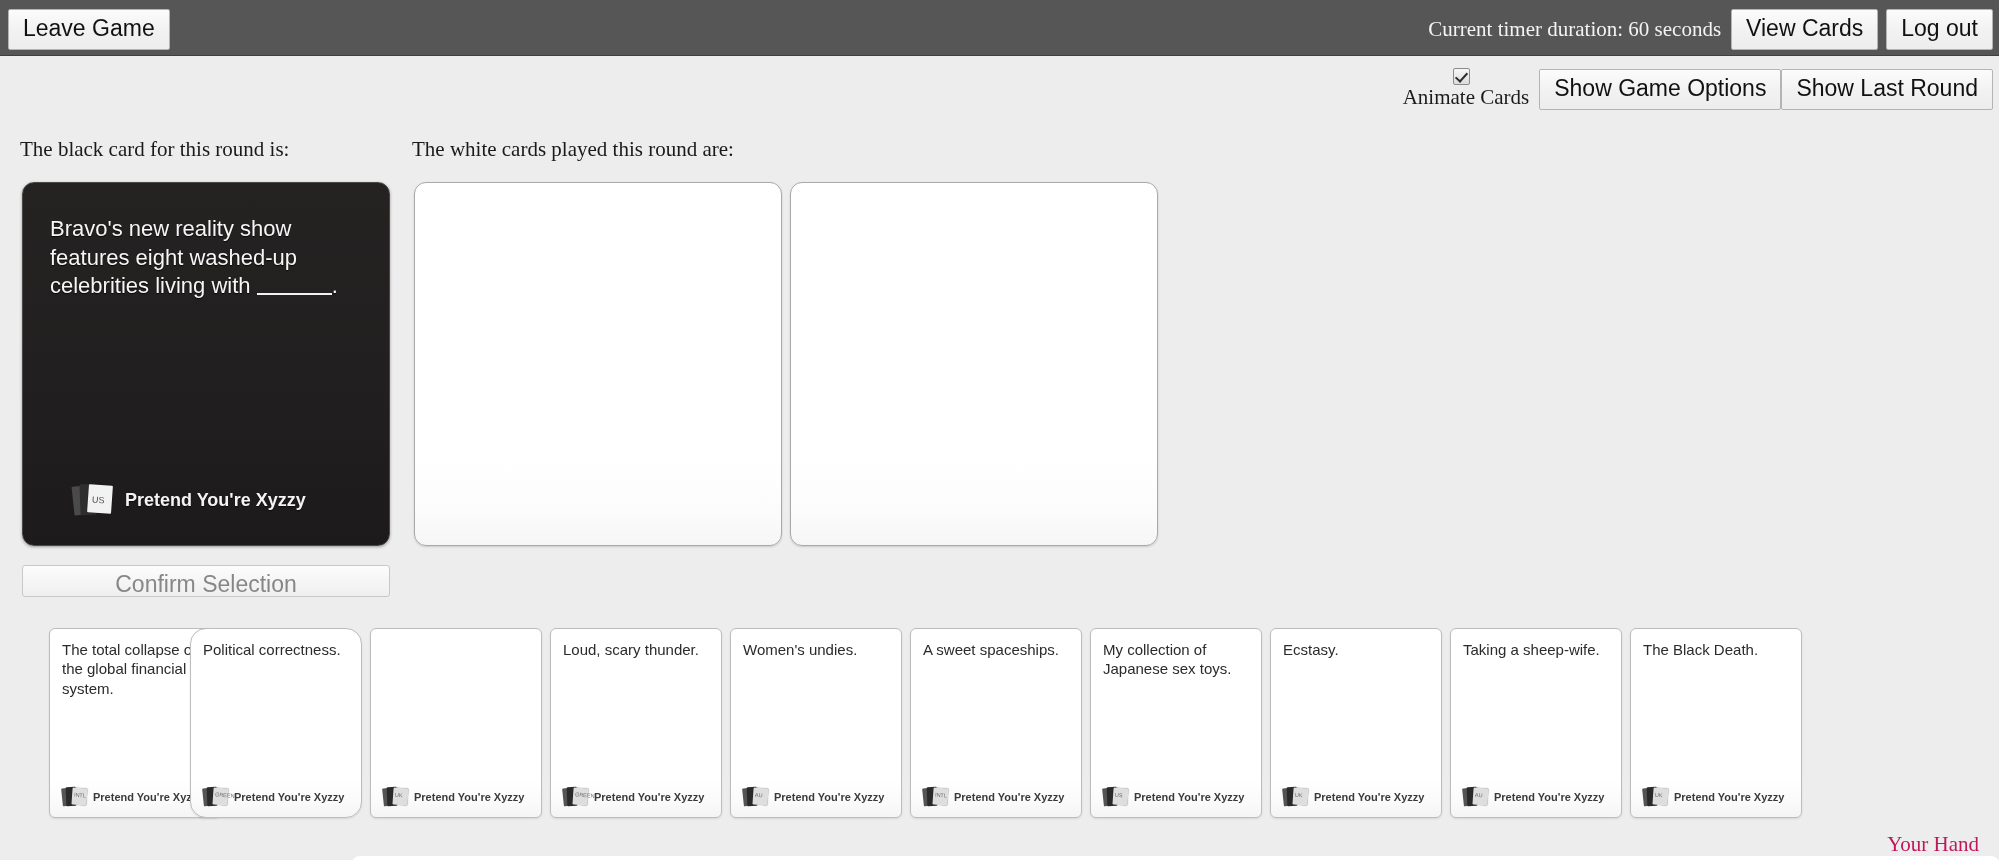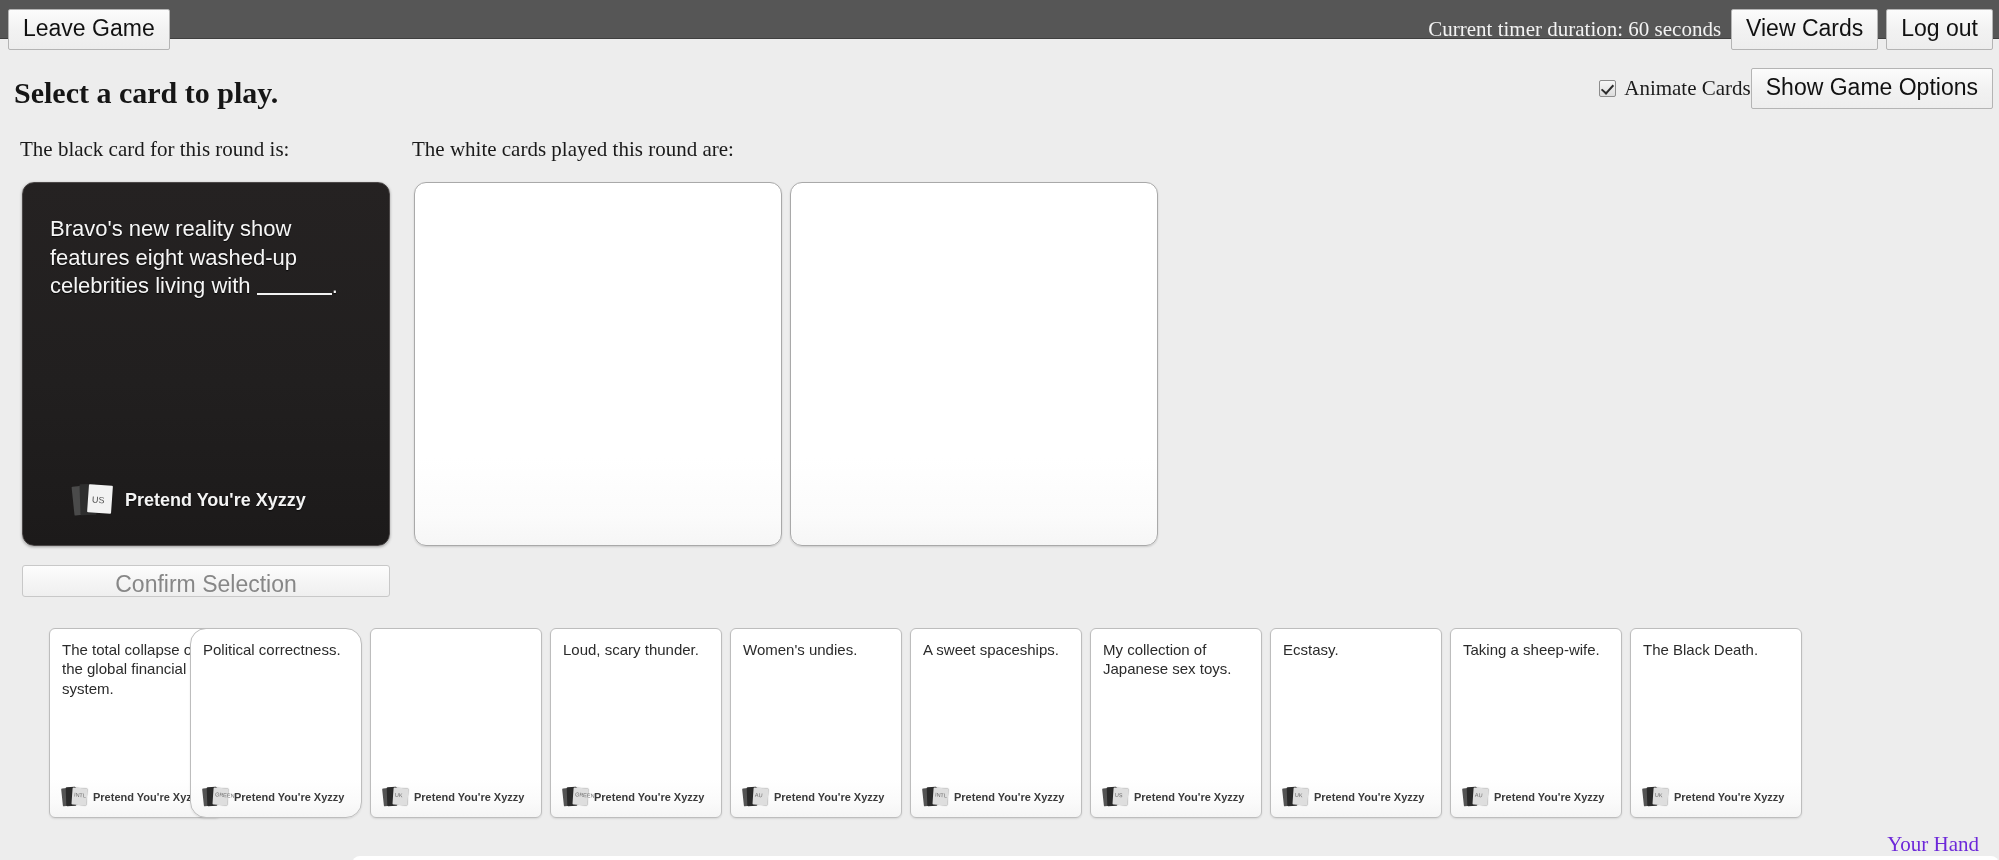--- a/index.html
+++ b/index.html
@@ -10,21 +10,21 @@
     overflow: hidden;
     background: #ededed;
     font-family: "Liberation Sans", sans-serif;
   }
 
   
   .topbar {
     position: absolute;
     left: 0; top: 0;
     width: 1999px;
-    height: 39px;
+    height: 56px;
     background: #565656;
     box-sizing: border-box;
     border-bottom: 1px solid #3f3f3f;
   }
   .topbar-inner {
     position: relative;
     width: 100%;
     height: 100%;
   }
   .btn {
@@ -89,20 +89,22 @@
   .head-right {
     position: absolute;
     right: 6px;
     top: 12px;
     display: flex;
     align-items: center;
   }
   .anim-wrap {
     display: flex;
     align-items: center;
+    margin-right: 10px;
+    flex-direction: column;
   }
   .chk {
     width: 17px;
     height: 17px;
     border: 1px solid #8c8c8c;
     background: linear-gradient(to bottom, #f7f7f7, #dcdcdc);
     border-radius: 2px;
     position: relative;
     margin-right: 8px;
     cursor: pointer;
@@ -322,21 +324,21 @@
     font-weight: bold;
   }
 
   
   #your-hand-label {
     position: absolute;
     right: 20px;
     top: 832px;
     font-family: "Liberation Serif", serif;
     font-size: 21px;
-    color: #6d28d9;
+    color: #be185d;
     white-space: nowrap;
     margin-left: 48px;
   }
   .bottom-panel {
     position: absolute;
     left: 352px;
     top: 856px;
     width: 1647px;
     height: 8px;
     background: #ffffff;
@@ -352,27 +354,27 @@
     <button class="btn" id="leave-game">Leave Game</button>
     <div class="topright">
       <span class="timer-text">Current timer duration: 60 seconds</span>
       <button class="btn" id="view-cards">View Cards</button>
       <button class="btn" id="log-out">Log out</button>
     </div>
   </div>
 </div>
 
 <div class="page-head">
-  <div id="page-title">Select a card to play.</div>
   <div class="head-right">
     <div class="anim-wrap">
       <span class="chk"></span>
       <span class="anim-label">Animate Cards</span>
     </div>
     <button class="btn" id="show-game-options">Show Game Options</button>
+    <button class="btn" id="show-last-round">Show Last Round</button>
   </div>
 </div>
 
 <div class="sub-label" id="label-black">The black card for this round is:</div>
 <div class="sub-label" id="label-white">The white cards played this round are:</div>
 
 <div class="card-black">
   <div class="card-black-text">
     <span>Bravo's new reality show features eight washed-up celebrities living with </span><span class="blank-fill"></span><span>.</span>
   </div>

